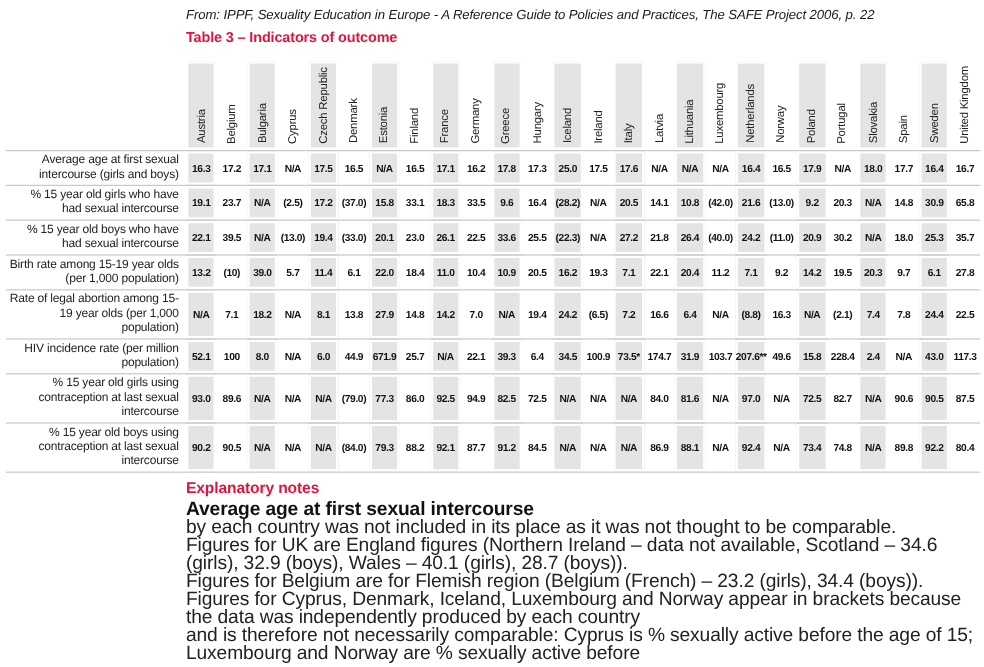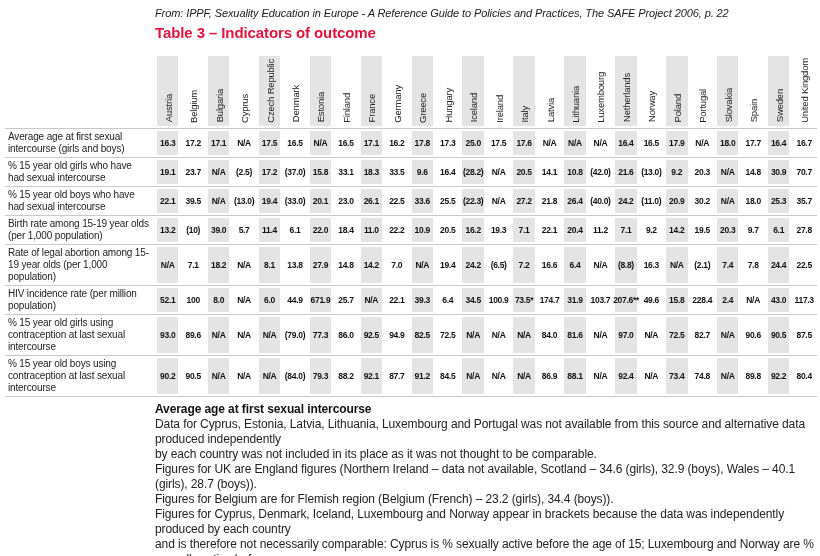--- a/index.html
+++ b/index.html
@@ -10,21 +10,21 @@
   *{box-sizing:border-box;}
   html,body{margin:0;padding:0;}
   body{
     width:820px;height:556px;overflow:hidden;background:#fff;
     font-family:"Liberation Sans", sans-serif;color:#1a1a1a;
   }
   .src-line{
     margin:7px 6px 0 155px;font-size:11px;letter-spacing:-0.1px;color:#1a1a1a;font-style:italic;
   }
   .table-title{
-    margin:5px 0 0 155px;font-size:15px;font-weight:bold;color:var(--red);
+    margin:5px 0 0 155px;font-size:12px;font-weight:bold;color:var(--red);
     letter-spacing:-0.1px;
   }
   table{
     border-collapse:collapse;table-layout:fixed;width:812px;margin:13px 0 0 5px;
   }
   th,td{padding:0;}
   thead th{
     height:74px;position:relative;font-weight:normal;
   }
   thead th .vlabel{
@@ -38,31 +38,31 @@
     box-shadow:inset 0 0 0 2px #fff;
   }
   tbody td{
     border-top:1px solid var(--rule);
     text-align:center;vertical-align:middle;
     font-size:8.5px;font-weight:bold;letter-spacing:-0.3px;color:#111;
     height:28px;white-space:nowrap;overflow:visible;
   }
   tbody tr:last-child td{border-bottom:1px solid var(--rule);margin-left:12px;}
   tbody td.rowlabel{
-    text-align:left;font-weight:normal;white-space:normal;
+    text-align:right;font-weight:normal;white-space:normal;
     font-size:10px;line-height:12px;letter-spacing:-0.15px;color:#222;
     padding:2px 6px 2px 3px;
   }
   .notes{margin:5px 6px 0 155px;}
   .notes-heading{
     font-size:13px;font-weight:bold;color:var(--red);
     margin:0 0 3px 0;letter-spacing:-0.1px;
   }
   .note-line{
-    font-size:12px;line-height:15px;letter-spacing:-0.1px;color:#222;
+    font-size:16px;line-height:15px;letter-spacing:-0.1px;color:#222;
   }
   .note-line.bold{font-weight:bold;color:#111;}
 </style>
 </head>
 <body>
 
 <div>
   <div class="src-line">From: IPPF, Sexuality Education in Europe - A Reference Guide to Policies and Practices, The SAFE Project 2006, p. 22</div>
   <div class="table-title">Table 3 – Indicators of outcome</div>
 
@@ -229,21 +229,21 @@
           <td>14.1</td>
           <td class="shaded">10.8</td>
           <td>(42.0)</td>
           <td class="shaded">21.6</td>
           <td>(13.0)</td>
           <td class="shaded">9.2</td>
           <td>20.3</td>
           <td class="shaded">N/A</td>
           <td>14.8</td>
           <td class="shaded">30.9</td>
-          <td>70.7</td>
+          <td>65.8</td>
         </tr>
         <tr>
           <td class="rowlabel">% 15 year old boys who have had sexual intercourse</td>
           <td class="shaded">22.1</td>
           <td>39.5</td>
           <td class="shaded">N/A</td>
           <td>(13.0)</td>
           <td class="shaded">19.4</td>
           <td>(33.0)</td>
           <td class="shaded">20.1</td>
@@ -271,21 +271,21 @@
           <td class="rowlabel">Birth rate among 15-19 year olds (per 1,000 population)</td>
           <td class="shaded">13.2</td>
           <td>(10)</td>
           <td class="shaded">39.0</td>
           <td>5.7</td>
           <td class="shaded">11.4</td>
           <td>6.1</td>
           <td class="shaded">22.0</td>
           <td>18.4</td>
           <td class="shaded">11.0</td>
-          <td>22.2</td>
+          <td>10.4</td>
           <td class="shaded">10.9</td>
           <td>20.5</td>
           <td class="shaded">16.2</td>
           <td>19.3</td>
           <td class="shaded">7.1</td>
           <td>22.1</td>
           <td class="shaded">20.4</td>
           <td>11.2</td>
           <td class="shaded">7.1</td>
           <td>9.2</td>
@@ -409,23 +409,23 @@
           <td>74.8</td>
           <td class="shaded">N/A</td>
           <td>89.8</td>
           <td class="shaded">92.2</td>
           <td>80.4</td>
         </tr>
       </tbody>
   </table>
 
   <div class="notes">
+    <div class="notes-heading">Explanatory notes</div>
     <div id="notes-lines">
         <div class="note-line bold">Average age at first sexual intercourse</div>
-        <div class="note-line">Data for Cyprus, Estonia, Latvia, Lithuania, Luxembourg and Portugal was not available from this source and alternative data produced independently</div>
         <div class="note-line">by each country was not included in its place as it was not thought to be comparable.</div>
         <div class="note-line">Figures for UK are England figures (Northern Ireland – data not available, Scotland – 34.6 (girls), 32.9 (boys), Wales – 40.1 (girls), 28.7 (boys)).</div>
         <div class="note-line">Figures for Belgium are for Flemish region (Belgium (French) – 23.2 (girls), 34.4 (boys)).</div>
         <div class="note-line">Figures for Cyprus,  Denmark, Iceland, Luxembourg and Norway appear in brackets because the data was independently produced by each country</div>
         <div class="note-line">and is therefore not necessarily comparable: Cyprus is % sexually active before the age of 15; Luxembourg and Norway are % sexually active before</div>
       </div>
   </div>
 </div>
 
 </body></html>

